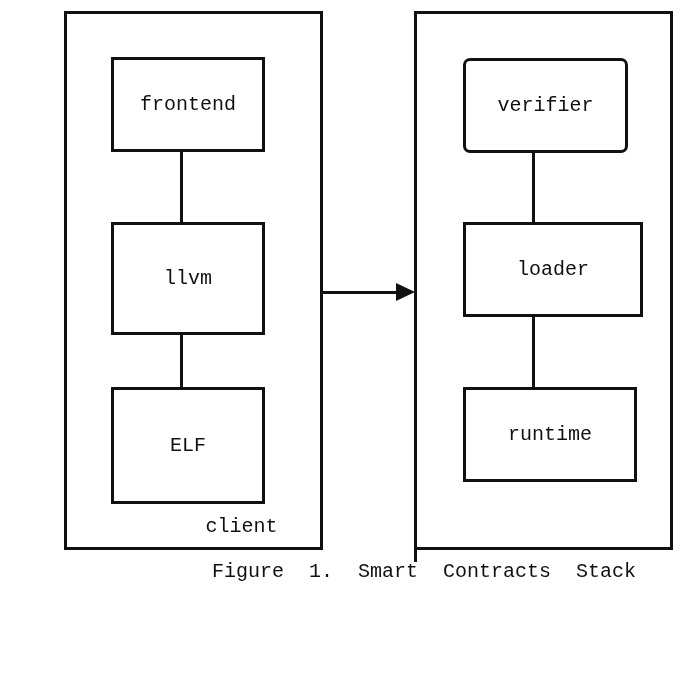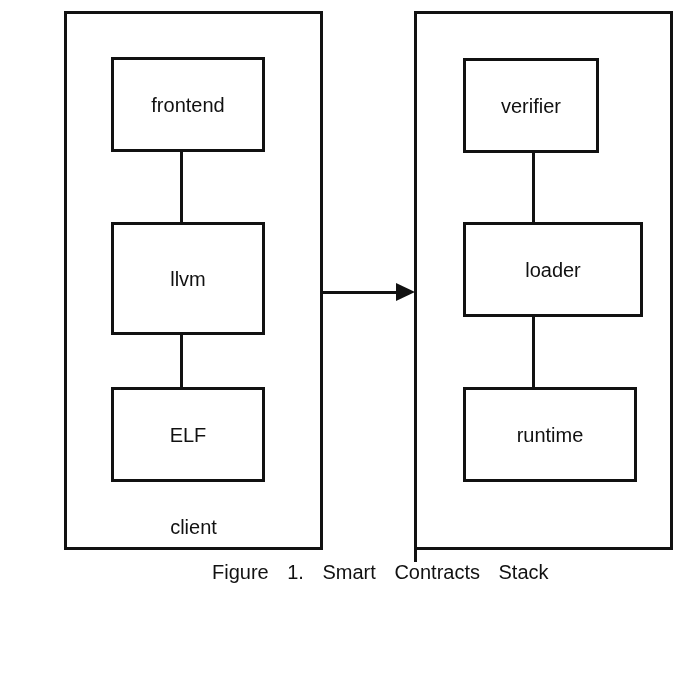--- a/index.html
+++ b/index.html
@@ -5,21 +5,21 @@
   html, body {
     margin: 0;
     padding: 0;
     background: #ffffff;
   }
   .canvas {
     position: relative;
     width: 680px;
     height: 680px;
     background: #ffffff;
-    font-family: Liberation Sans, sans-serif;
+    font-family: Liberation Mono, monospace;
     color: #111111;
     overflow: hidden;
   }
   
   .outer-box {
     position: absolute;
     box-sizing: border-box;
     border: 3px solid #111111;
     background: #ffffff;
   }
@@ -33,22 +33,22 @@
     border: 3px solid #111111;
     background: #ffffff;
     display: flex;
     align-items: center;
     justify-content: center;
     font-size: 20px;
     line-height: 1;
   }
   .n-frontend { left: 111px; top: 57px;  width: 154px; height: 95px; }
   .n-llvm     { left: 111px; top: 222px; width: 154px; height: 113px; }
-  .n-elf      { left: 111px; top: 387px; width: 154px; height: 95px; }
-  .n-verifier { left: 463px; top: 58px;  width: 136px; height: 95px; }
+  .n-elf      { left: 111px; top: 387px; width: 154px; height: 117px; }
+  .n-verifier { left: 463px; top: 58px;  width: 165px; height: 95px; border-radius: 7px; }
   .n-loader   { left: 463px; top: 222px; width: 180px; height: 95px; }
   .n-runtime  { left: 463px; top: 387px; width: 174px; height: 95px; }
 
   
   .vline {
     position: absolute;
     width: 3px;
     background: #111111;
   }
   .v-frontend-llvm { left: 180px; top: 150px; height: 74px; }
@@ -81,20 +81,21 @@
   }
 
   
   .container-label {
     position: absolute;
     top: 516px;
     width: 259px;
     text-align: center;
     font-size: 20px;
     line-height: 1.1;
+    padding-left: 48px;
   }
   .cl-client { left: 64px; }
   .cl-solana { left: 414px; }
 
   
   .caption {
     position: absolute;
     left: 212px;
     top: 561px;
     font-size: 20px;

